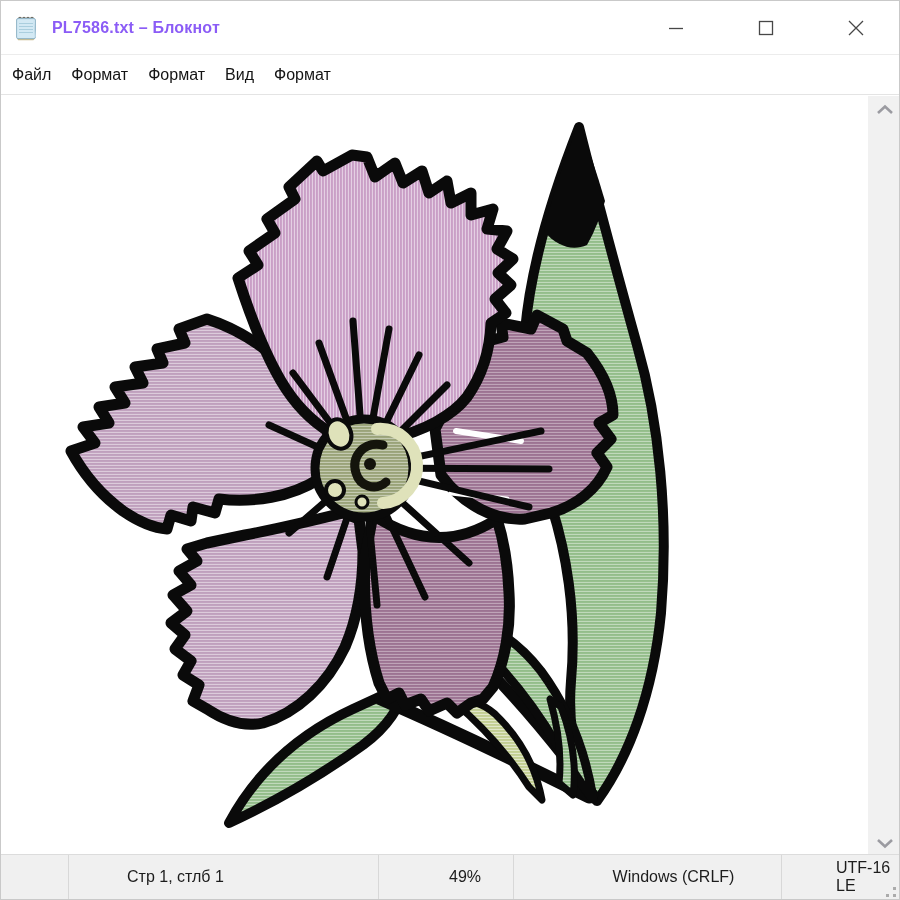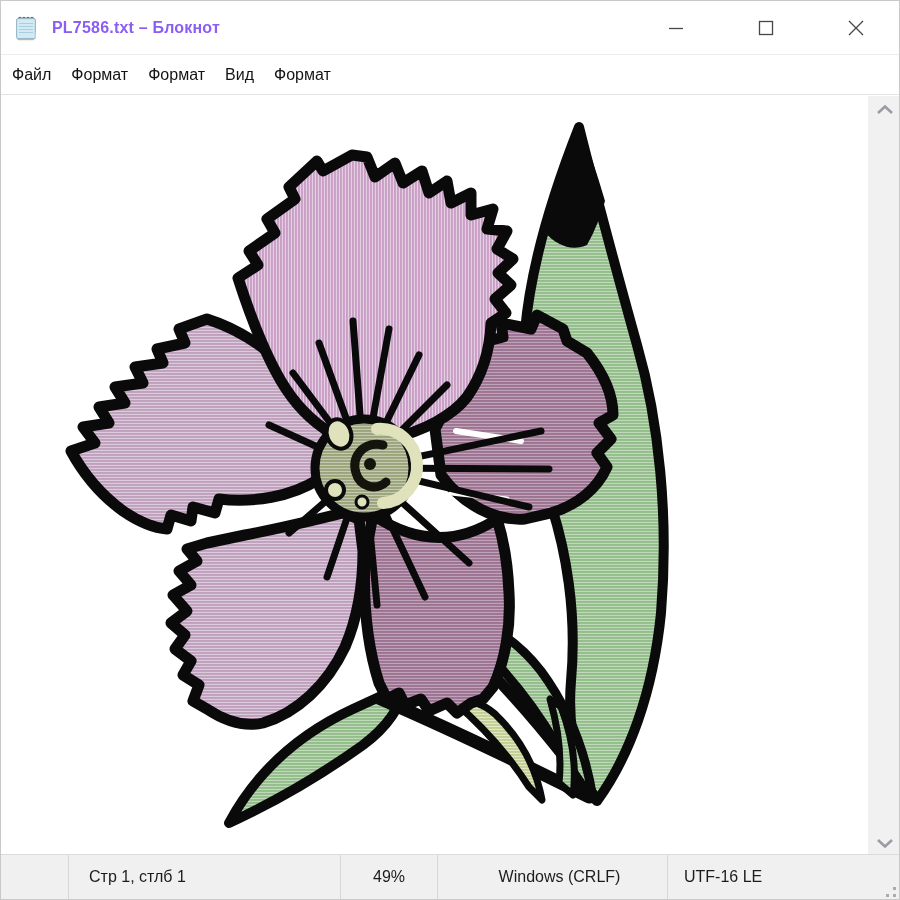--- a/index.html
+++ b/index.html
@@ -36,21 +36,21 @@
   .scrollbar{
     position:absolute;top:0;right:0;width:33px;height:760px;
     background:var(--scrollbar_bg,#f1f1f1);
   }
   .sb-btn{position:absolute;left:0;width:33px;height:26px;display:flex;align-items:center;justify-content:center;}
   .sb-up{top:0;} .sb-down{bottom:0;}
   
   .statusbar{
     position:absolute;left:0;bottom:0;width:900px;height:45px;
     background:var(--statusbar_bg,#f0f0f0);border-top:1px solid #dcdcdc;
-    display:flex;font-size:16px;color:#1c1c1c;
+    display:flex;font-size:16px;color:#1c1c1c;gap:38px;
   }
   .sb-cell{height:100%;display:flex;align-items:center;border-right:1px solid #d8d8d8;}
   .cell-0{width:68px;}
   .cell-1{width:272px;padding-left:20px;}
   .cell-2{width:97px;justify-content:center;}
   .cell-3{width:230px;padding-left:14px;justify-content:center;}
   .cell-4{flex:1;padding-left:16px;border-right:none;position:relative;}
   .grip{
     position:absolute;right:5px;bottom:9px;width:3px;height:3px;background:#ababab;
     box-shadow:-14px 14px 0 #ababab,-7px 14px 0 #ababab,0 14px 0 #ababab,

